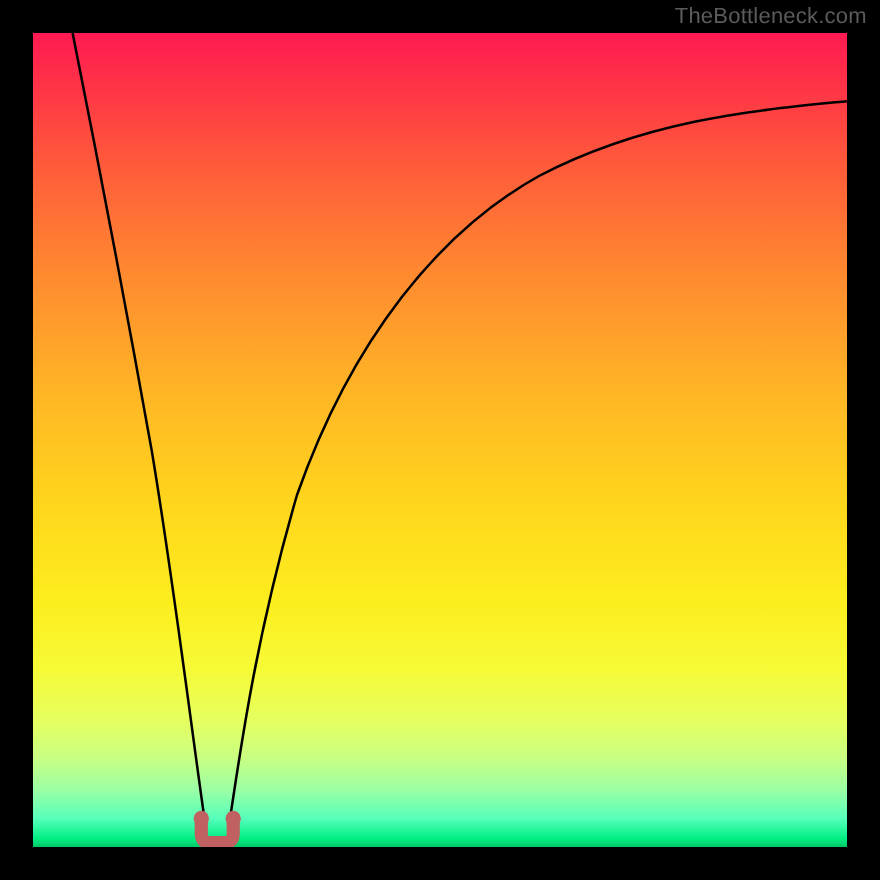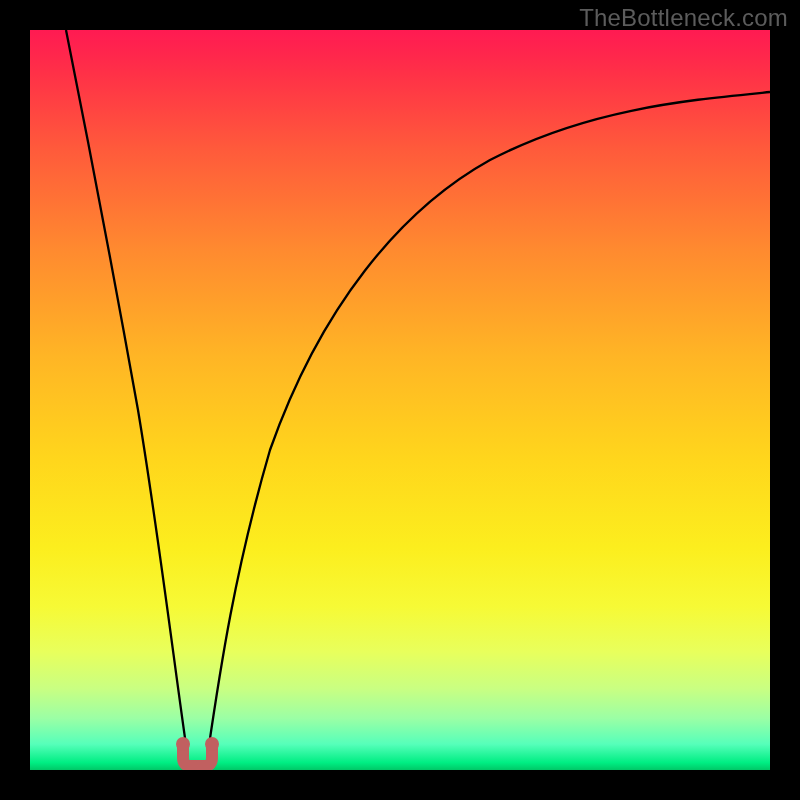--- a/index.html
+++ b/index.html
@@ -47,21 +47,21 @@
       #56ffba 96.5%,
       #00ee83 99%,
       #00c867 100%
     );
   }
   .watermark {
     position: absolute;
     top: 4px;
     right: 12px;
     color: #5c5c5c;
-    font-size: 24px;
+    font-size: 20px;
     font-weight: 400;
     letter-spacing: 0.2px;
     user-select: none;
   }
   svg.curves {
     position: absolute;
     left: 0; top: 0;
     width: 100%;
     height: 100%;
   }

